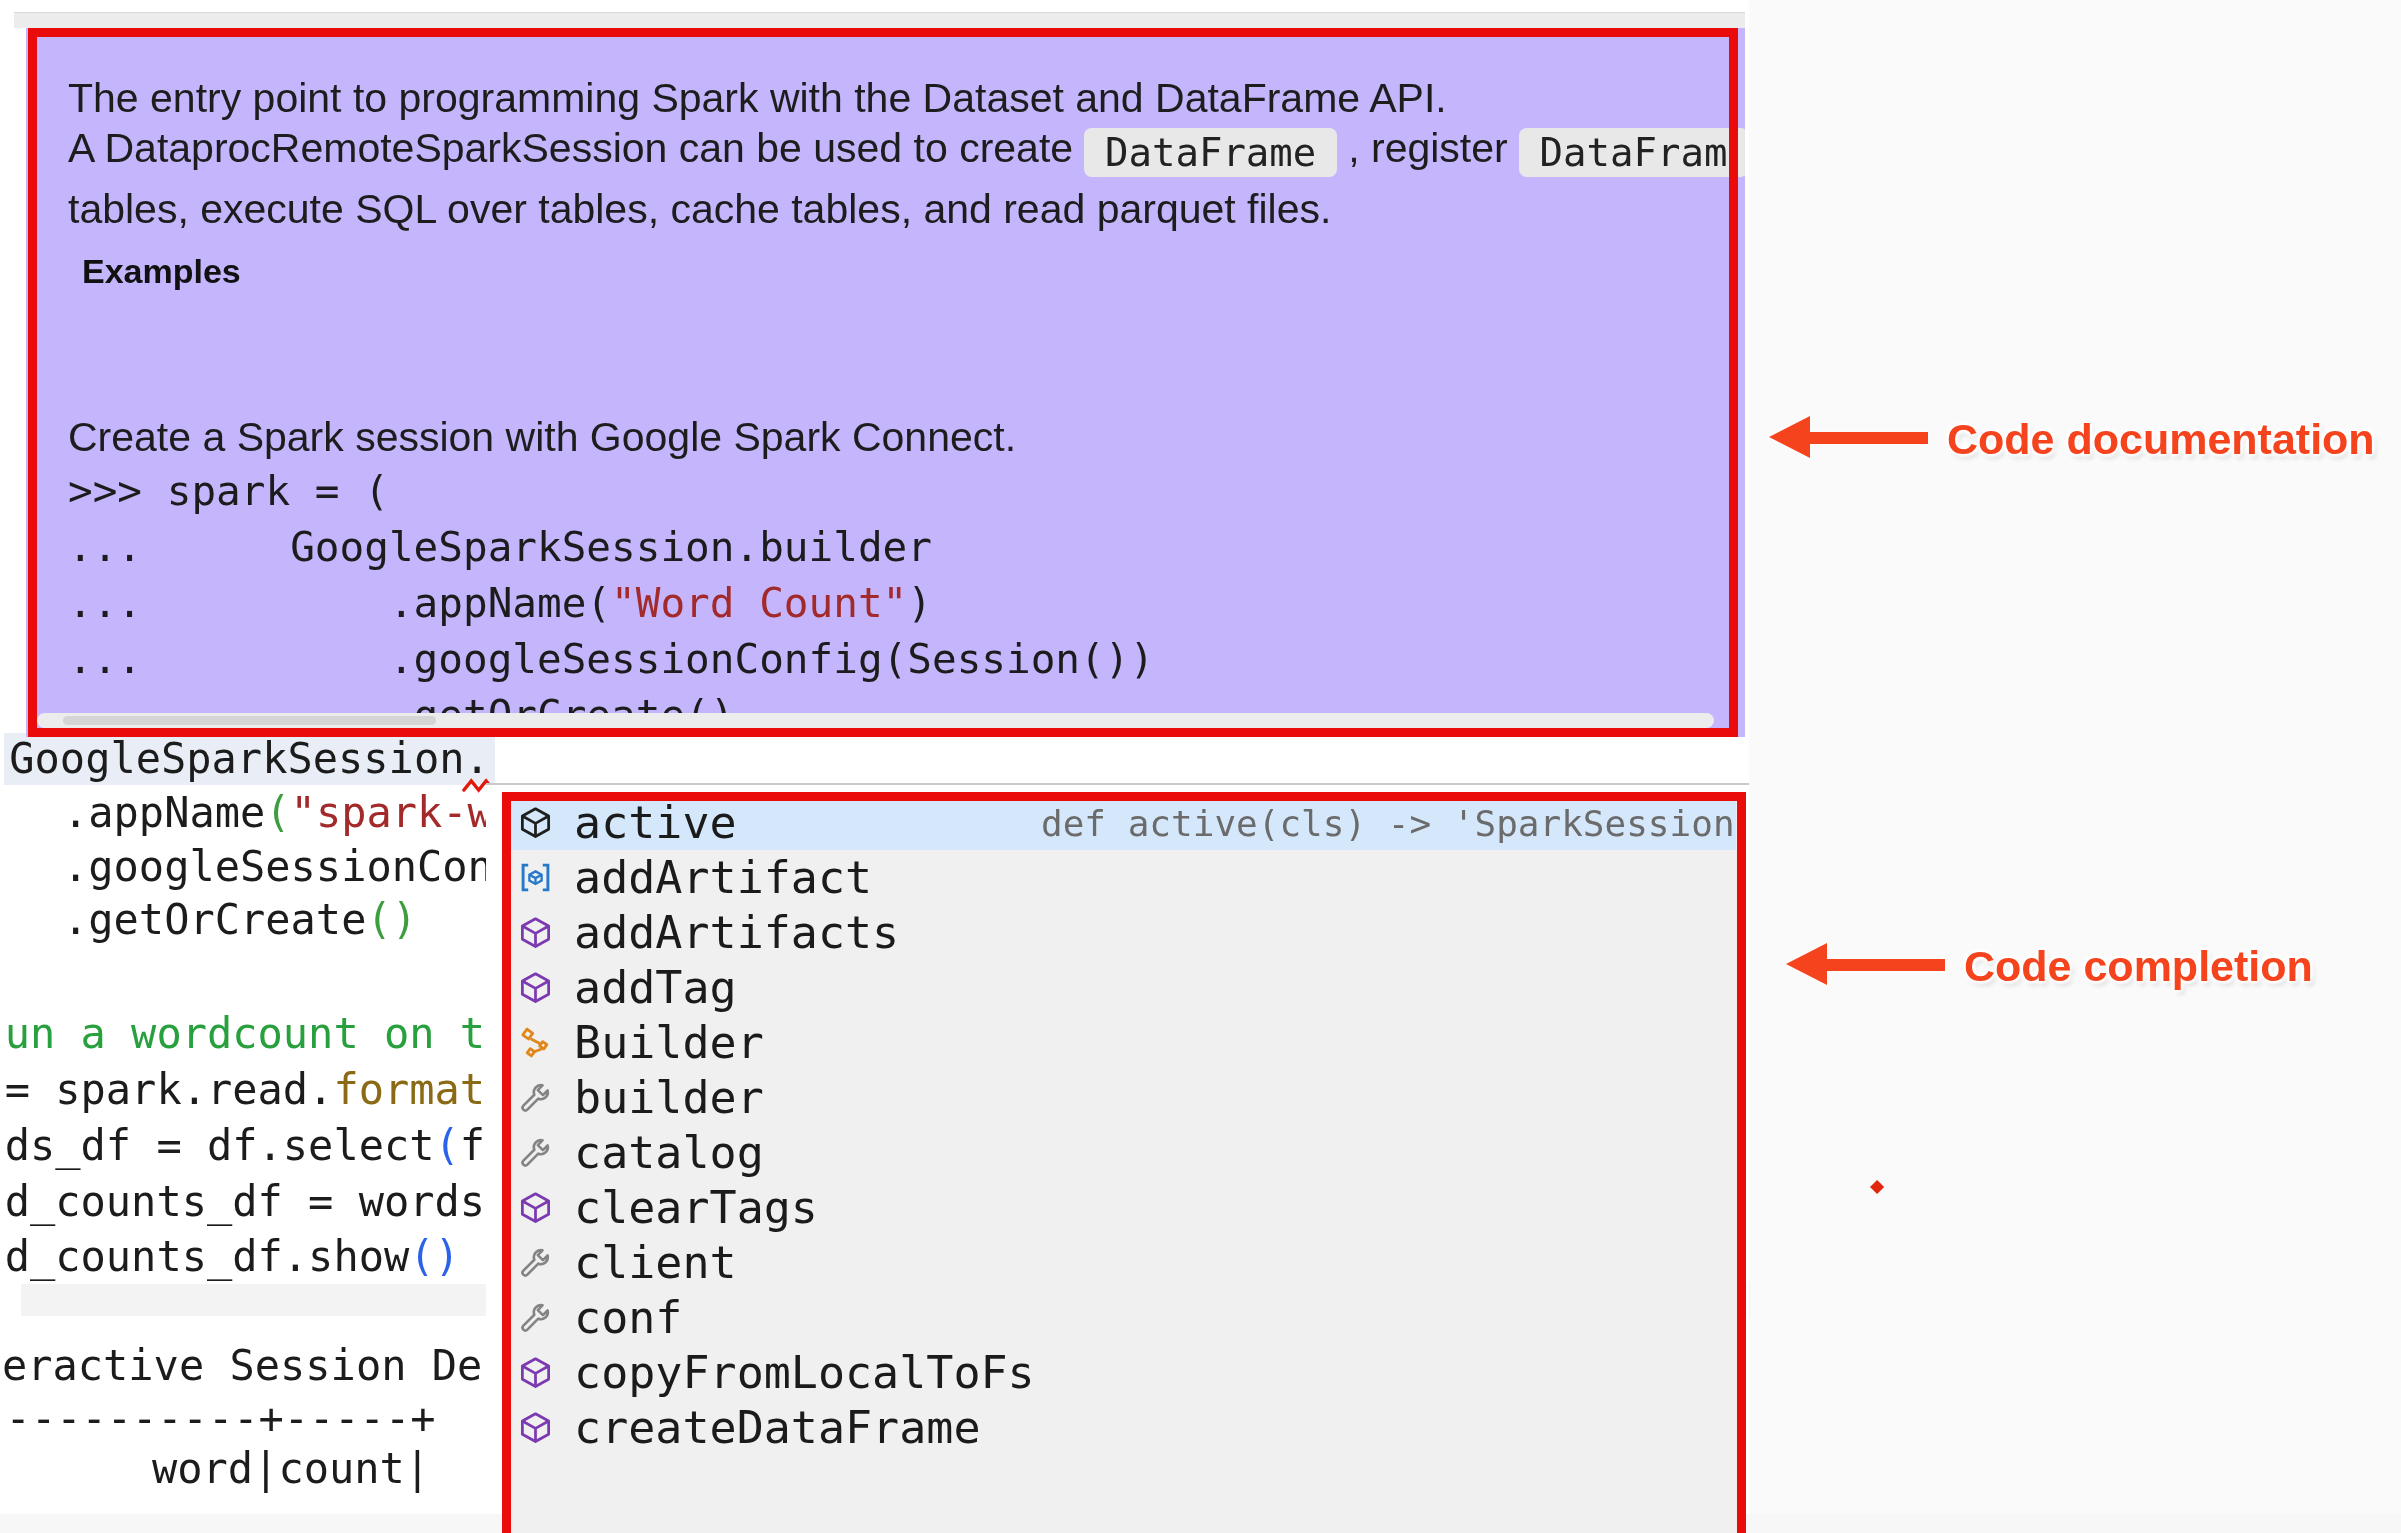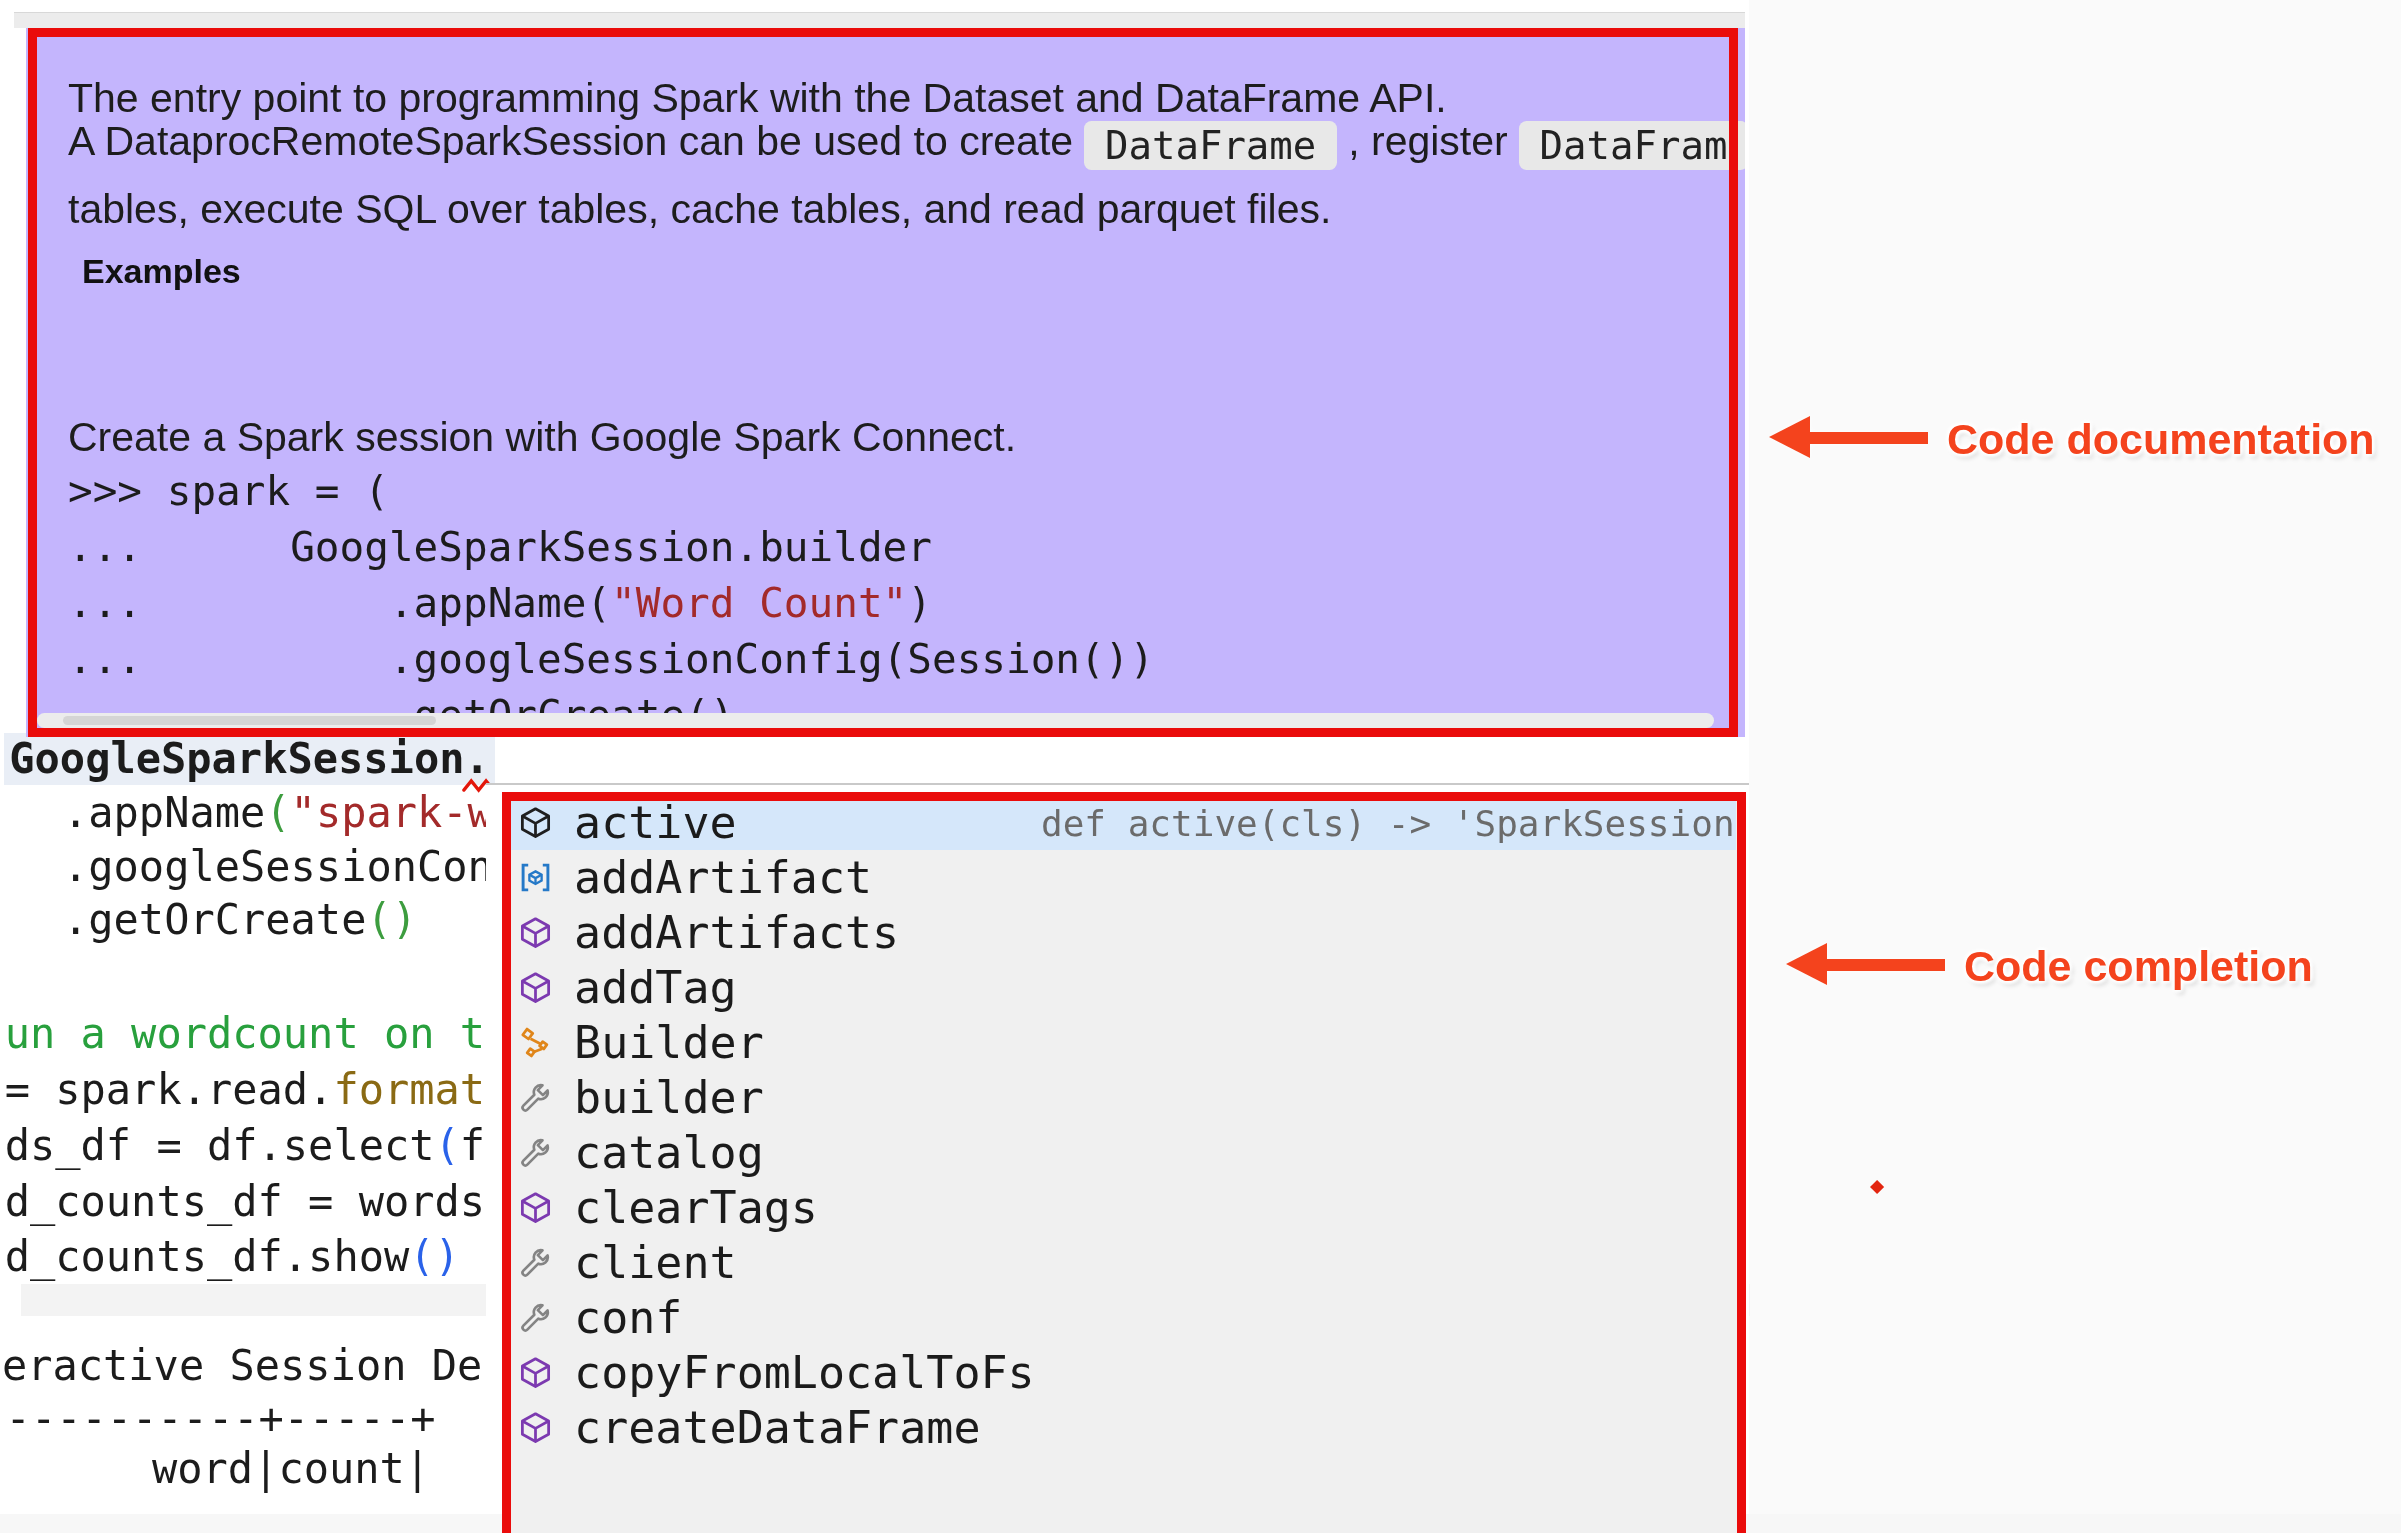--- a/index.html
+++ b/index.html
@@ -12,21 +12,21 @@
   body{position:relative;background:#fafafa;overflow:hidden;
        font-family:"Liberation Sans",sans-serif;}
   .content-area{position:absolute;left:0;top:0;width:1749px;height:1514px;background:#ffffff;}
   .bottom-strip{position:absolute;left:0;top:1514px;width:2401px;height:19.6px;background:#f7f7f7;}
   .top-strip{position:absolute;left:14px;top:12px;width:1731px;height:16px;background:#ececec;border-top:1.9px solid #d8d8d8;}
   .cell-gap{position:absolute;left:20.5px;top:1284px;width:1729px;height:32px;background:#f3f3f3;}
 
   
   .code-line{position:absolute;font-family:"DejaVu Sans Mono","Liberation Mono",monospace;
              font-size:42px;line-height:52px;white-space:pre;color:var(--tk-k);}
-  .code-line.hl{background:#e9eef6;padding:0 5.6px;margin-left:-5.6px;font-weight:bold;}
+  .code-line.hl{background:#e9eef6;padding:0 5.6px;margin-left:-5.6px;}
   .tk-k{color:var(--tk-k);margin-top:13px;} .tk-str{color:var(--tk-str);} .tk-cmt{color:var(--tk-cmt);}
   .tk-fn{color:var(--tk-fn);} .tk-pg{color:var(--tk-pg);} .tk-pb{color:var(--tk-pb);}
   .squiggle{position:absolute;left:462px;top:777px;}
 
   
   .doc-panel{position:absolute;left:26px;top:28px;width:1719px;height:709px;background:#c4b5fd;overflow:hidden;}
   .doc-body-line{position:absolute;left:42px;font-size:41px;color:#1d1d1d;white-space:nowrap;}
   .doc-heading{position:absolute;left:56px;top:224px;font-size:34px;font-weight:bold;color:#111;}
   .chip{display:inline-block;background:#e8e8e8;border-radius:7.5px;padding:1.9px 20.5px;
         font-family:"DejaVu Sans Mono","Liberation Mono",monospace;font-size:39px;color:#222;
@@ -91,21 +91,21 @@
     <div class="code-line" style="left: 5.6px; top: 1393px;"><span class="tk-k">----------+-----+</span></div>
     <div class="code-line" style="left: 152px; top: 1443px;"><span class="tk-k">word|count|</span></div>
   </div>
 
 <svg class="squiggle" width="37" height="17" viewBox="0 0 40 18">
   <polyline points="2,14 10,4 18,14 26,4 34,14" fill="none" stroke="#e3170b" stroke-width="3.5" stroke-linecap="round"></polyline>
 </svg>
 
 <div class="doc-panel">
   <div class="doc-body-line" style="top:47px">The entry point to programming Spark with the Dataset and DataFrame API.</div>
-  <div class="doc-body-line" style="top:90px">
+  <div class="doc-body-line" style="top:97px">
     <span>A DataprocRemoteSparkSession can be used to create </span><span class="chip">DataFrame</span><span> , register </span><span class="chip">DataFram</span>
   </div>
   <div class="doc-body-line" style="top:158px">tables, execute SQL over tables, cache tables, and read parquet files.</div>
   <div class="doc-heading">Examples</div>
   <div class="doc-body-line" style="top:386px">Create a Spark session with Google Spark Connect.</div>
   <div class="doc-code" id="doc-code"><div><span class="tk-k">&gt;&gt;&gt; spark = (</span></div><div><span class="tk-k">...      GoogleSparkSession.builder</span></div><div><span class="tk-k">...          .appName(</span><span class="tk-str">"Word Count"</span><span class="tk-k">)</span></div><div><span class="tk-k">...          .googleSessionConfig(Session())</span></div><div><span class="tk-k">...          .getOrCreate()</span></div></div>
   <div class="doc-scrollbar">
     <div class="doc-scroll-thumb"></div>
   </div>
 </div>

